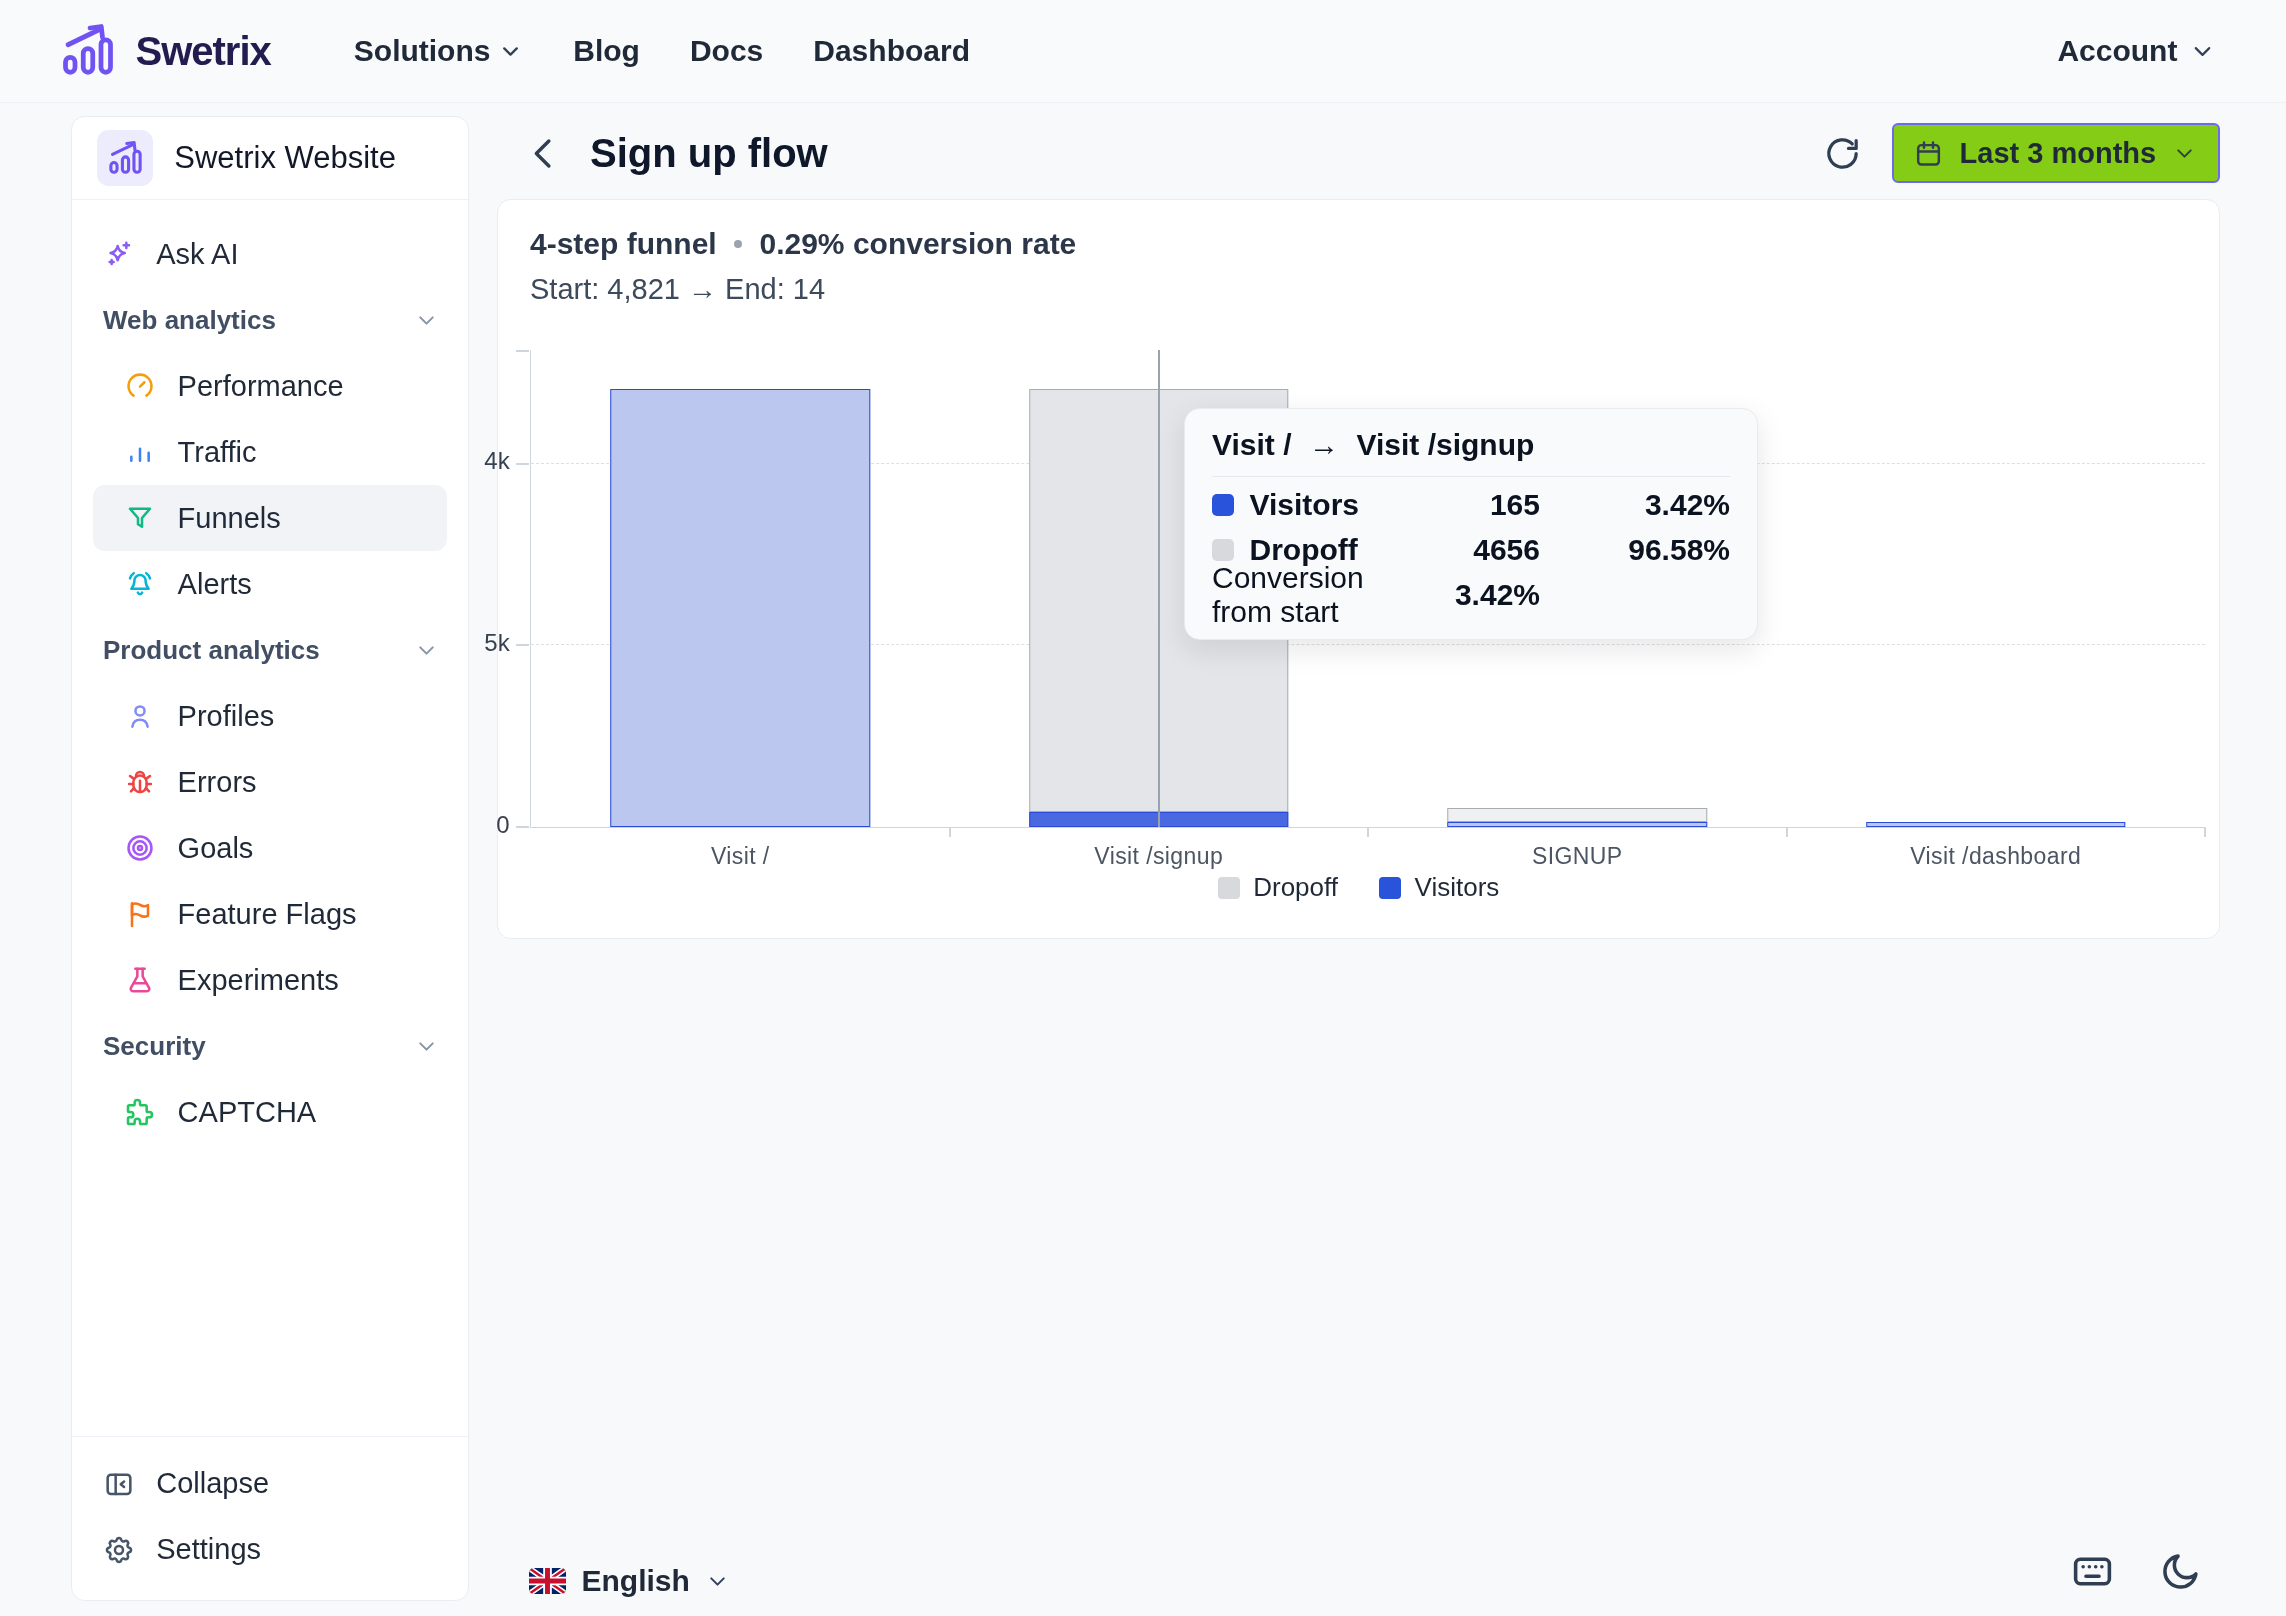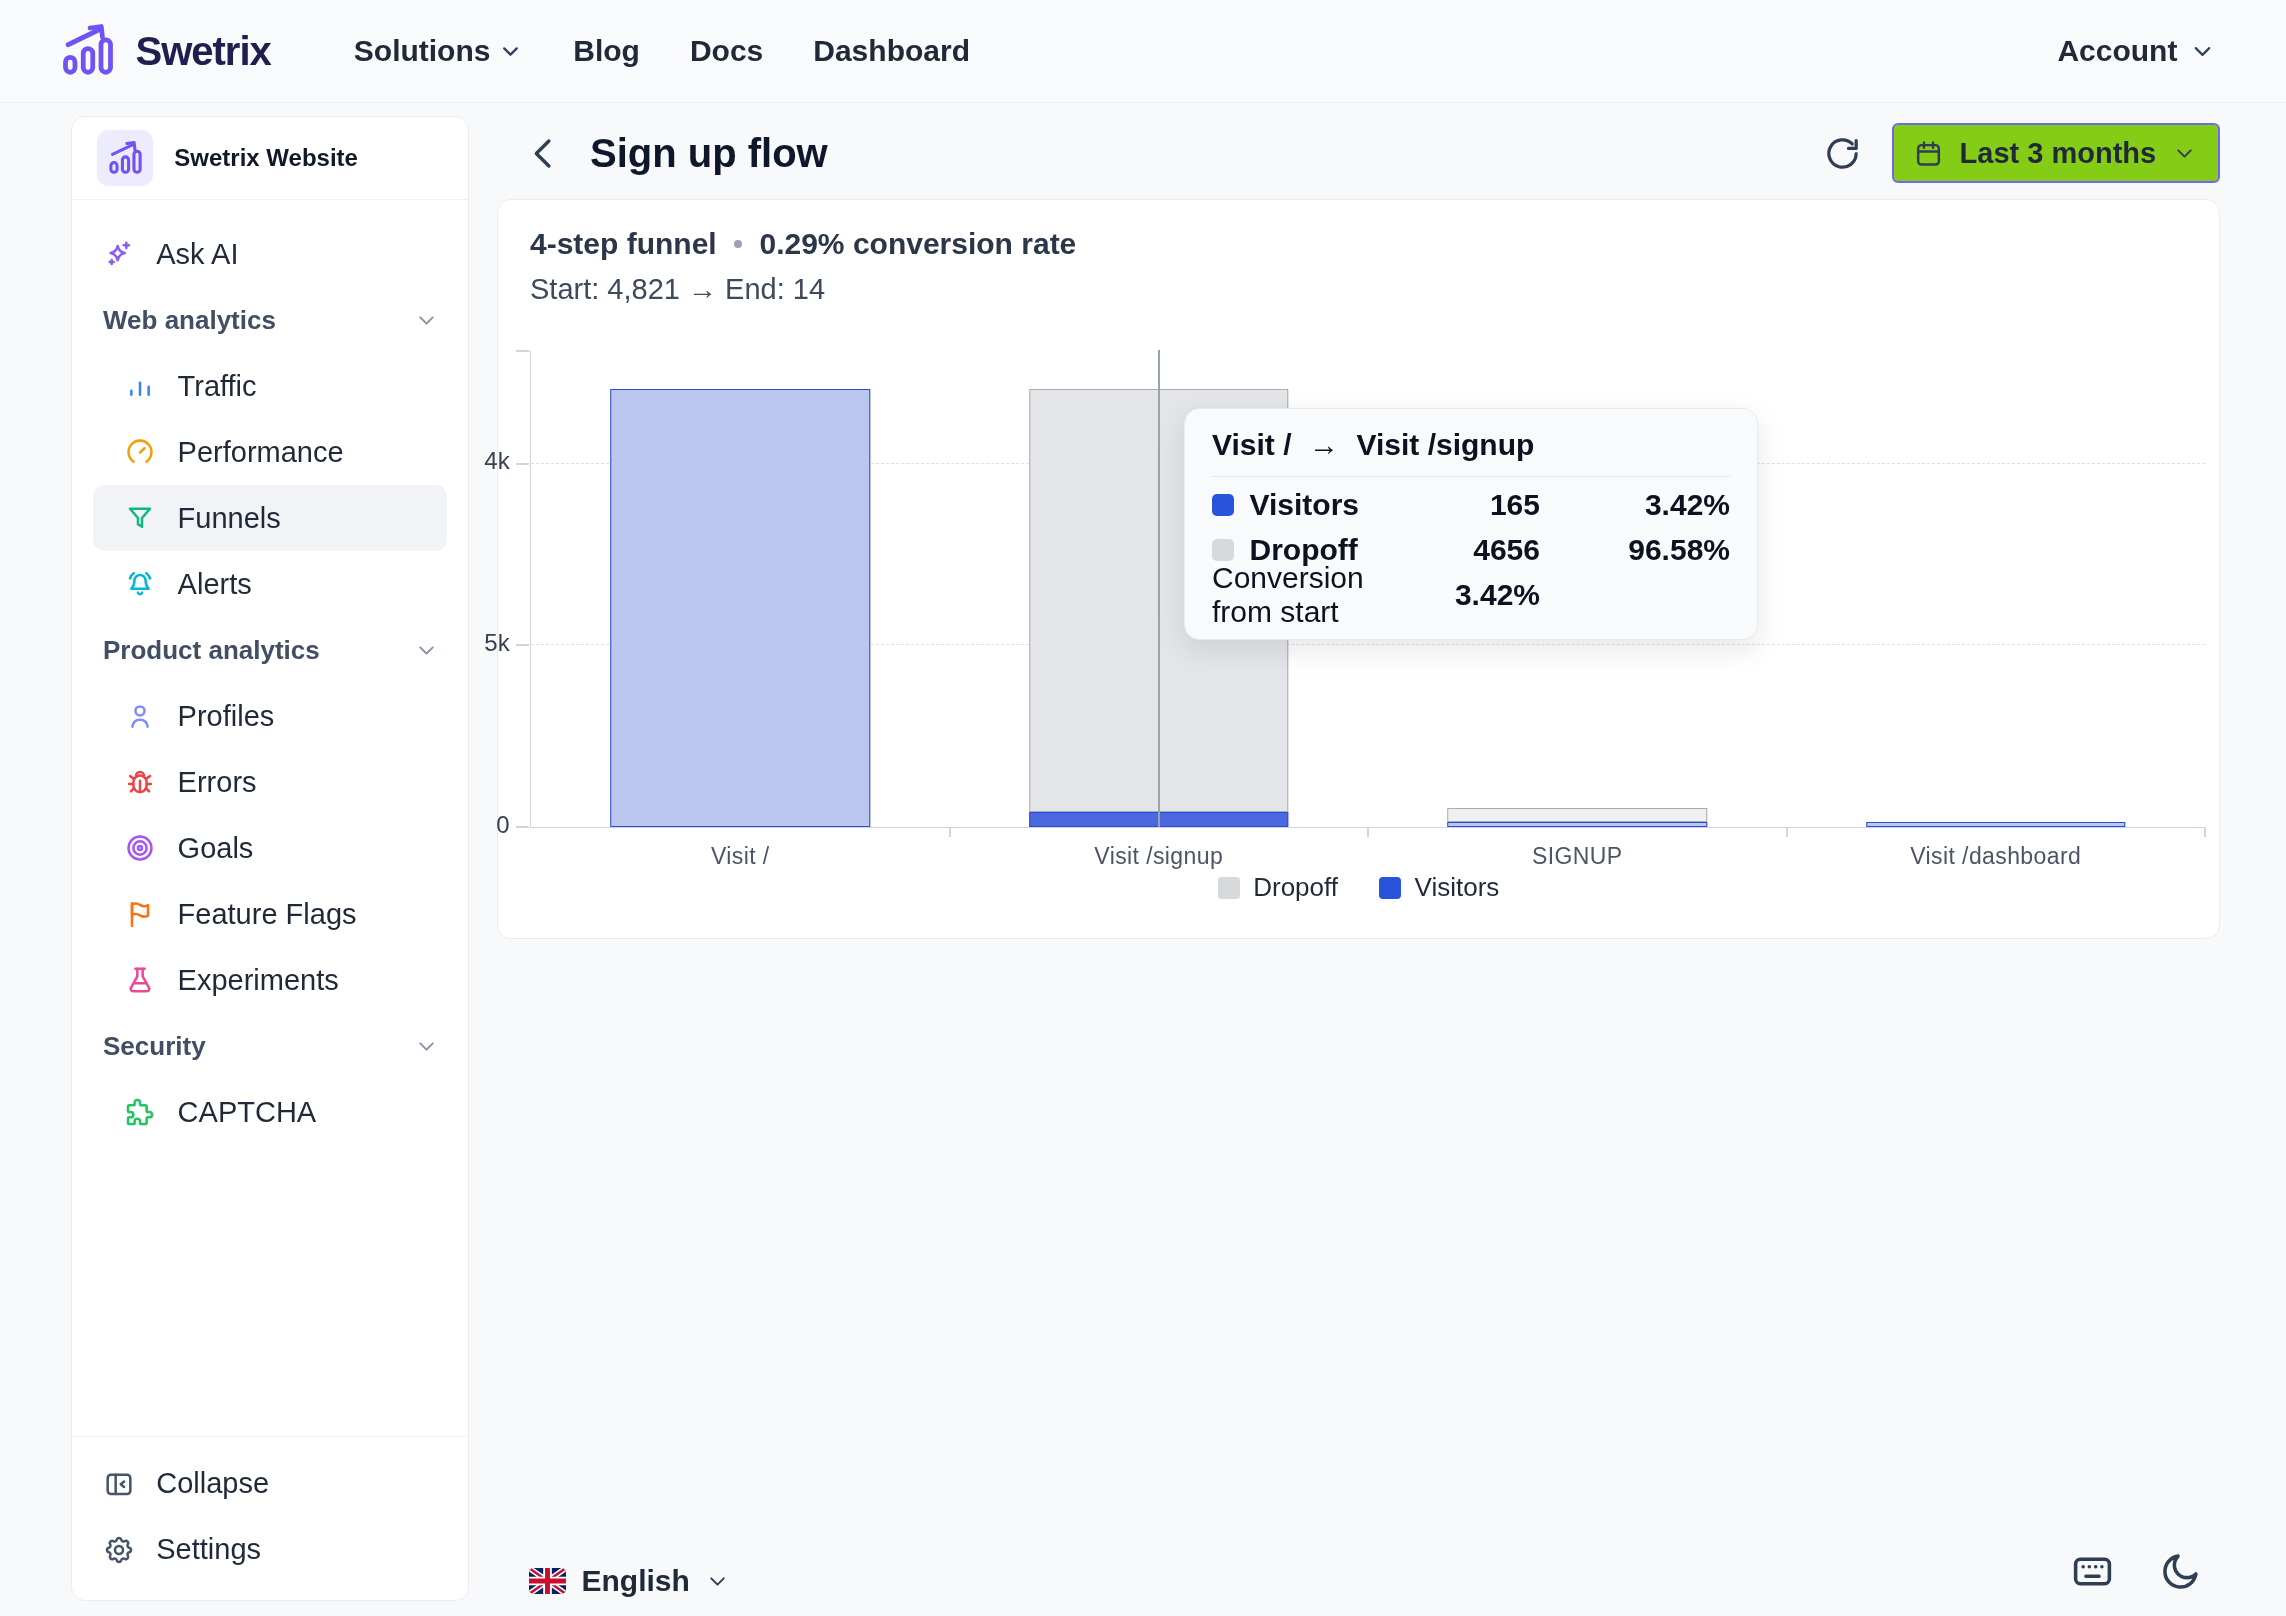--- a/index.html
+++ b/index.html
@@ -28,21 +28,21 @@
 
   
   .sidebar{
     position:absolute;left:71px;top:116px;width:398px;height:1485px;box-sizing:border-box;
     background:#ffffff;border:1.9px solid #e9edf2;border-radius:13.6px;
     display:flex;flex-direction:column;
   }
   .project-header{display:flex;align-items:center;gap:21.3px;height:82px;padding:0 25px;border-bottom:1.9px solid #eef1f5;cursor:pointer;flex:0 0 auto;}
   .project-logo{width:56px;height:56px;border-radius:11.6px;background:#edecfd;display:flex;align-items:center;justify-content:center;}
   .project-logo .icon{width:39px;height:39px;color:#7152f3;}
-  .project-name{font-size:24px;font-weight:700;color:#111827;}
+  .project-name{font-size:31px;font-weight:400;color:#111827;}
   .side-menu{flex:1 1 auto;padding-top:21.3px;overflow:hidden;}
   .s-item{height:66px;margin:0 21.3px;border-radius:11.6px;display:flex;align-items:center;gap:21.3px;padding:0 9.7px 0 31px;cursor:pointer;}
   .s-item.indent0{padding-left:9.7px;}
   .s-item.active{background:#f1f3f6;}
   .s-item .icon{width:32px;height:32px;flex:0 0 auto;}
   .s-item .lbl{font-size:29px;color:#1f2937;}
   .s-section{height:66px;display:flex;align-items:center;justify-content:space-between;padding:0 29px 0 31px;cursor:pointer;}
   .s-section .lbl{font-size:26px;font-weight:600;color:#414e63;}
   .s-section .icon{width:25px;height:25px;color:#8a94a6;}
   .side-footer{flex:0 0 auto;border-top:1.9px solid #eef1f5;padding:13.6px 0 17.5px 0;}
@@ -183,37 +183,37 @@
       </div>
       <div class="s-section">
         <span class="lbl">Web analytics</span>
         <span class="icon">
           <svg viewBox="0 0 24 24" fill="none" stroke="currentColor" stroke-width="1.9" stroke-linecap="round" stroke-linejoin="round">
             <path d="M6 9l6 6 6-6"></path>
           </svg>
         </span>
       </div>
       <div class="s-item indent1">
+        <span class="icon" style="color:#f59e0b">
+          <svg viewBox="0 0 24 24" fill="none" stroke="currentColor" stroke-width="1.9" stroke-linecap="round" stroke-linejoin="round">
+            <path d="M7.2 19.2a8.6 8.6 0 1 1 9.6 0"></path>
+            <path d="M12 12.5l3.3-3.3"></path>
+          </svg>
+        </span>
+        <span class="lbl">Performance</span>
+      </div>
+      <div class="s-item indent1">
         <span class="icon" style="color:#3b82f6">
           <svg viewBox="0 0 24 24" fill="none" stroke="currentColor" stroke-width="1.9" stroke-linecap="round" stroke-linejoin="round">
             <path d="M5.5 18.5v-3"></path>
             <path d="M12 18.5v-9"></path>
             <path d="M18.5 18.5v-6"></path>
           </svg>
         </span>
         <span class="lbl">Traffic</span>
-      </div>
-      <div class="s-item indent1">
-        <span class="icon" style="color:#f59e0b">
-          <svg viewBox="0 0 24 24" fill="none" stroke="currentColor" stroke-width="1.9" stroke-linecap="round" stroke-linejoin="round">
-            <path d="M7.2 19.2a8.6 8.6 0 1 1 9.6 0"></path>
-            <path d="M12 12.5l3.3-3.3"></path>
-          </svg>
-        </span>
-        <span class="lbl">Performance</span>
       </div>
       <div class="s-item indent1 active">
         <span class="icon" style="color:#10b981">
           <svg viewBox="0 0 24 24" fill="none" stroke="currentColor" stroke-width="1.9" stroke-linecap="round" stroke-linejoin="round">
             <path d="M4.5 5h15l-6 7v6.5l-3-1.8V12z"></path>
           </svg>
         </span>
         <span class="lbl">Funnels</span>
       </div>
       <div class="s-item indent1">

